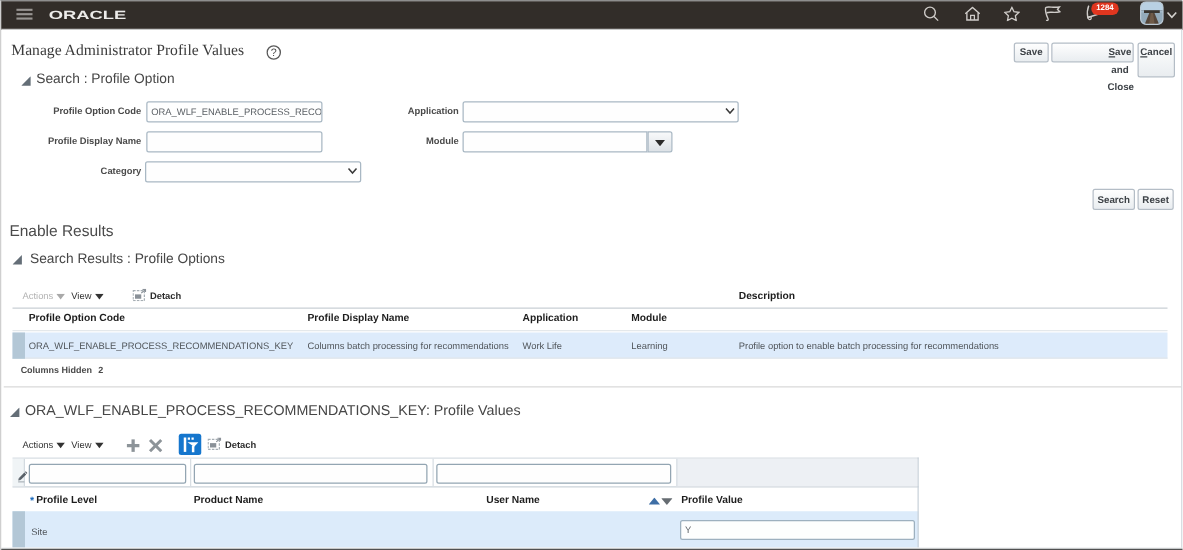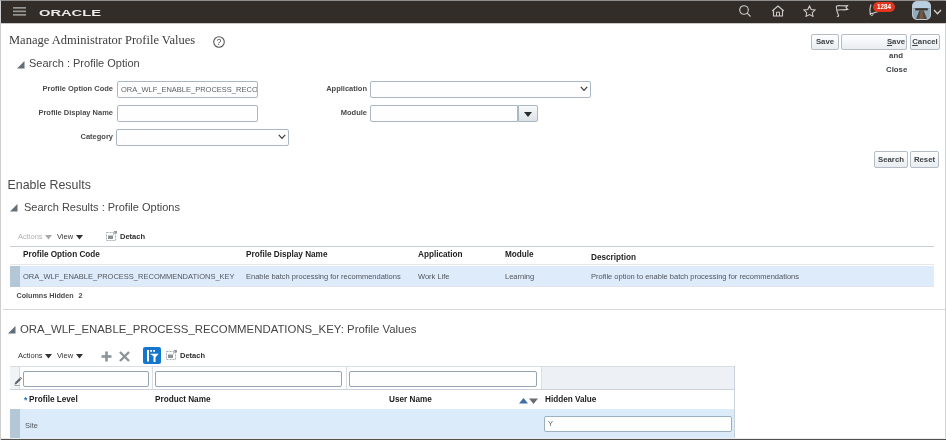--- a/index.html
+++ b/index.html
@@ -76,21 +76,21 @@
     <path d="M1 1 L4.5 4.8 L8 1" fill="none" stroke="#d3d1ce" stroke-width="1.3"></path>
   </svg>
 
   <div class="abs" style="left:8px;top:32px;font-size:12.5px;color:#3c3c3c;font-family:Liberation Serif, serif;">Manage Administrator Profile Values</div>
   <svg class="abs" style="left:212px;top:35px;" width="12" height="12" viewBox="0 0 12 12">
     <circle cx="6" cy="6" r="5.3" fill="none" stroke="#5a5a5a" stroke-width="1.1"></circle>
     <text x="6" y="9" font-size="8.6" fill="#4a4a4a" text-anchor="middle" font-family="Liberation Sans">?</text>
   </svg>
   <div class="btn" style="left:810px;top:33px;width:28px;height:16px;line-height:14px;">Save</div>
   <div class="btn" style="left:840px;top:33px;width:66px;height:16px;line-height:14px;padding-left:44px;"><u>S</u>ave and Close</div>
-  <div class="btn" style="left:909px;top:33px;width:30px;height:16px;line-height:14px;"><u>C</u>ancel</div>
+  <div class="btn" style="left:909px;top:33px;width:30px;height:28px;line-height:14px;"><u>C</u>ancel</div>
 
   <svg class="abs" style="left:16px;top:60px;" width="8" height="8" viewBox="0 0 8 8">
     <polygon points="0,7.5 7.5,7.5 7.5,0" fill="#646e77"></polygon>
   </svg>
   <div class="sechdr abs" style="left:28px;top:56px;">Search : Profile Option</div>
 
   <div class="lbl abs" style="left:12px;top:80px;width:100px;">Profile Option Code</div>
   <div class="inp abs" style="left:116px;top:80px;width:141px;height:17px;line-height:15px;">ORA_WLF_ENABLE_PROCESS_RECOMMENDATIONS_KEY</div>
   <div class="lbl abs" style="left:266px;top:80px;width:100px;">Application</div>
   <div class="inp abs" style="left:369px;top:80px;width:221px;height:17px;"></div>
@@ -137,26 +137,26 @@
     <rect x="2" y="4.5" width="5" height="3.5" fill="#8a9198"></rect>
     <path d="M7 3.5 L10.5 0.5 M8 0.5 L10.5 0.5 L10.5 2.5" fill="none" stroke="#8a9198" stroke-width="1"></path>
   </svg>
   <div class="tbtxt abs" style="left:119px;top:231px;font-weight:bold;color:#2c2c2c;">Detach</div>
 
   <div class="abs" style="left:9px;top:245px;width:924px;height:19px;border-top:1px solid #c9cfd5;border-bottom:1px solid #e4e8eb;"></div>
   <div class="hdrtxt abs" style="left:22px;top:249px;">Profile Option Code</div>
   <div class="hdrtxt abs" style="left:245px;top:249px;">Profile Display Name</div>
   <div class="hdrtxt abs" style="left:417px;top:249px;">Application</div>
   <div class="hdrtxt abs" style="left:504px;top:249px;">Module</div>
-  <div class="hdrtxt abs" style="left:590px;top:252px;text-align:center;">Description</div>
+  <div class="hdrtxt abs" style="left:590px;top:231px;text-align:center;">Description</div>
 
   <div class="abs" style="left:9px;top:265px;width:924px;height:21px;background:#ddebfb;border-bottom:1px solid #e2e6ea;"></div>
   <div class="abs" style="left:9px;top:265px;width:10px;height:21px;background:#b3c7d6;"></div>
   <div class="celltxt abs" style="left:22px;top:271px;">ORA_WLF_ENABLE_PROCESS_RECOMMENDATIONS_KEY</div>
-  <div class="celltxt abs" style="left:245px;top:271px;">Enable batch processing for recommendations</div>
+  <div class="celltxt abs" style="left:245px;top:271px;">Columns batch processing for recommendations</div>
   <div class="celltxt abs" style="left:417px;top:271px;">Work Life</div>
   <div class="celltxt abs" style="left:504px;top:271px;">Learning</div>
   <div class="celltxt abs" style="left:590px;top:271px;text-align:center;">Profile option to enable batch processing for recommendations</div>
 
   <div class="abs" style="left:15.5px;top:290px;font-size:7.2px;font-weight:bold;color:#4a4a4a;">Columns Hidden<span style="margin-left:5px;">2</span></div>
 
   <div class="abs" style="left:2px;top:308px;width:942px;height:1px;background:#d9d9d9;"></div>
 
   <svg class="abs" style="left:7px;top:325px;" width="8" height="8" viewBox="0 0 8 8">
     <polygon points="0,7.5 7.5,7.5 7.5,0" fill="#646e77"></polygon>
@@ -212,21 +212,21 @@
   <div class="abs" style="left:23px;top:394px;font-size:8.5px;font-weight:bold;color:#1c6bbd;">*</div>
   <div class="hdrtxt abs" style="left:28px;top:394px;">Profile Level</div>
   <div class="hdrtxt abs" style="left:154px;top:394px;">Product Name</div>
   <div class="hdrtxt abs" style="left:348px;top:394px;margin-left:40px;">User Name</div>
   <svg class="abs" style="left:518px;top:397px;" width="9" height="6" viewBox="0 0 9 6">
       <polygon points="0,5.5 9,5.5 4.5,0" fill="#3e6ea5"></polygon>
     </svg>
   <svg class="abs" style="left:528px;top:397px;" width="9" height="6" viewBox="0 0 9 6">
       <polygon points="0,0.5 9,0.5 4.5,6" fill="#666c72"></polygon>
     </svg>
-  <div class="hdrtxt abs" style="left:544px;top:394px;">Hidden Value</div>
+  <div class="hdrtxt abs" style="left:544px;top:394px;">Profile Value</div>
 
   <div class="abs" style="left:9px;top:408px;width:725px;height:29px;background:#dcebfa;"></div>
   <div class="abs" style="left:9px;top:408px;width:10px;height:29px;background:#b3c7d6;"></div>
   <div class="celltxt abs" style="left:24px;top:420px;">Site</div>
   <div class="inp abs" style="left:543px;top:415px;width:188px;height:16px;line-height:14px;border-color:#9db0bf;background:#fdfefe;">Y</div>
 
   <div class="abs" style="left:733px;top:365px;width:1px;height:72px;background:#c9d2da;"></div>
 
   <div class="abs" style="left:0;top:437px;width:946px;height:1px;background:#e8eaec;"></div>
   <div class="abs" style="left:0;top:438px;width:946px;height:2px;background:#515151;"></div>

